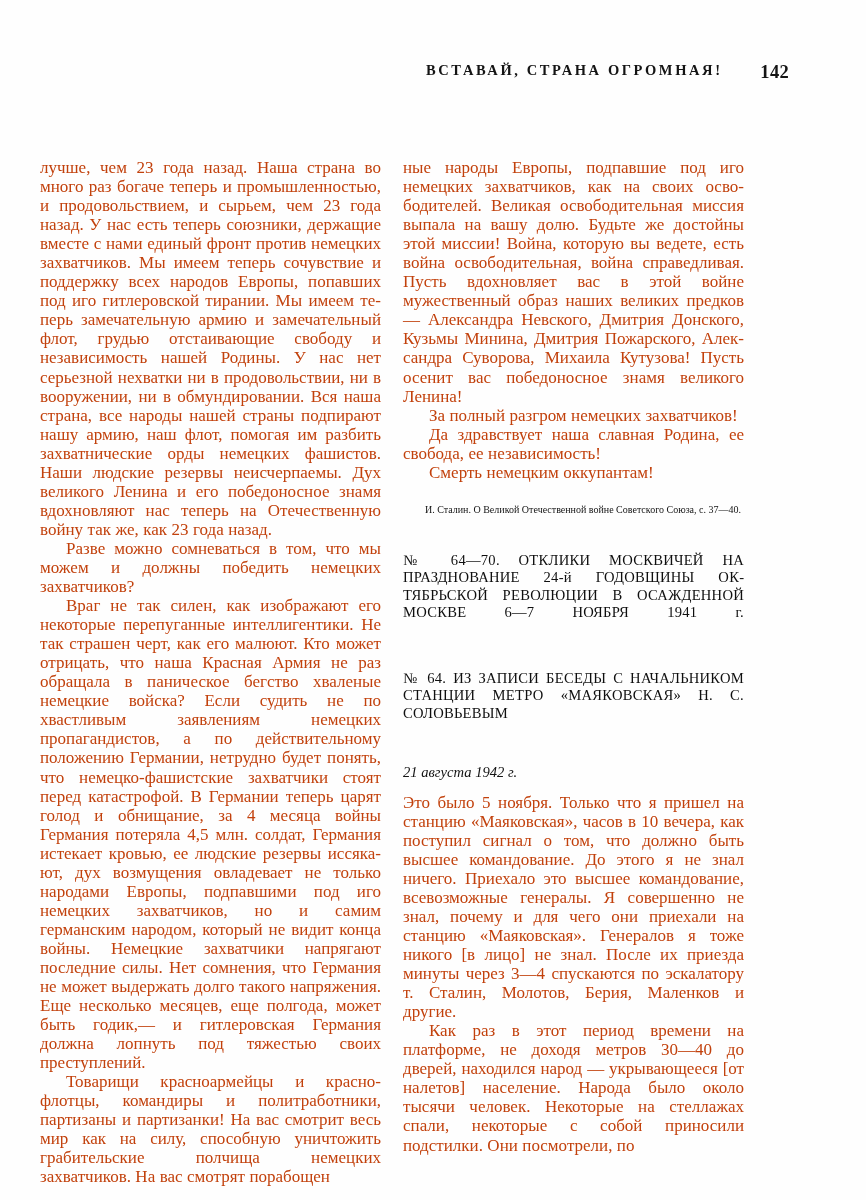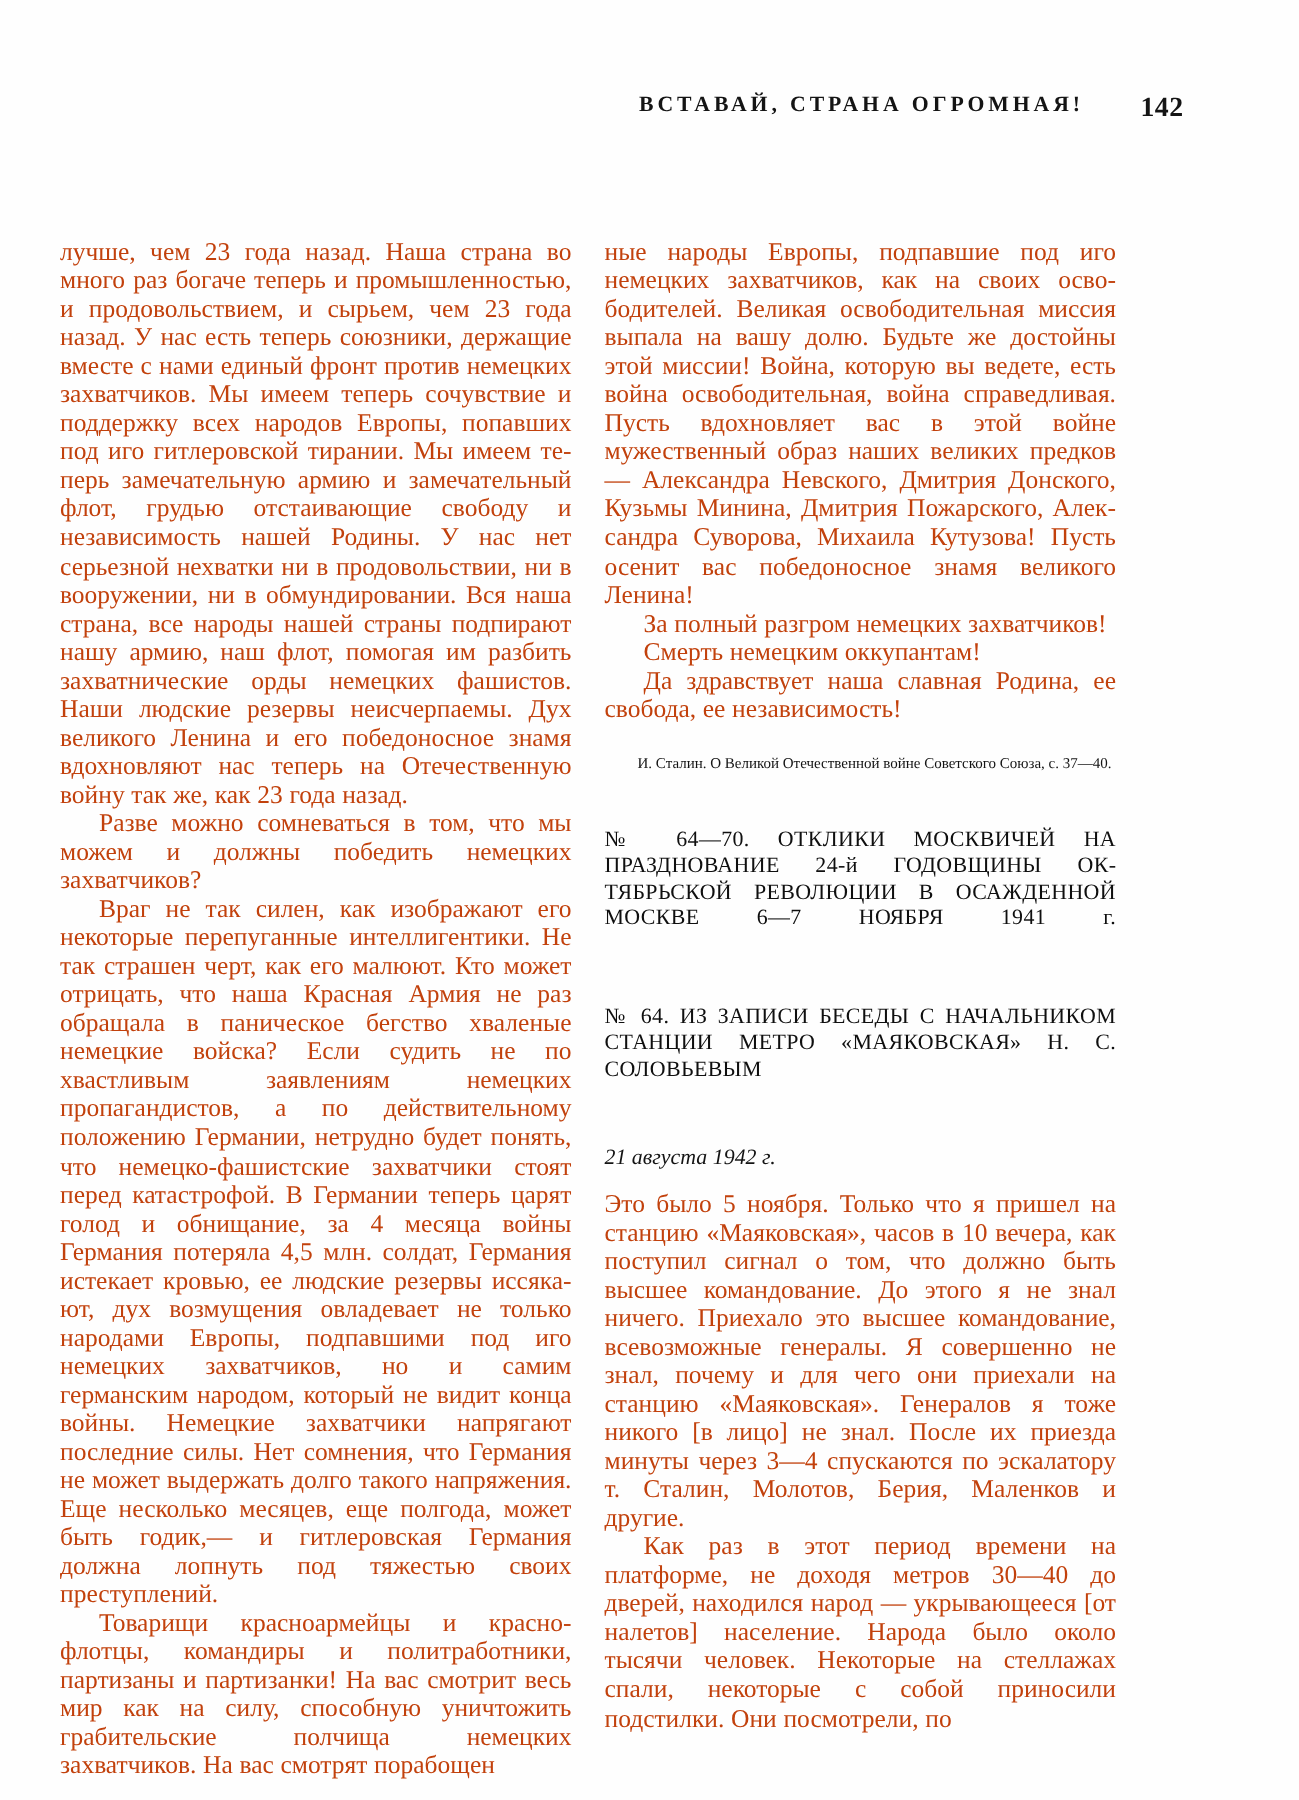--- a/index.html
+++ b/index.html
@@ -138,22 +138,22 @@
     <div class="column">
       <p class="body-par no-indent">лучше, чем 23 года назад. Наша страна во много раз богаче теперь и промышлен­ностью, и продовольствием, и сырьем, чем 23 года назад. У нас есть теперь союзники, держащие вместе с нами еди­ный фронт против немецких захватчиков. Мы имеем теперь сочувствие и поддер­жку всех народов Европы, попавших под иго гитлеровской тирании. Мы имеем те­перь замечательную армию и замеча­тельный флот, грудью отстаивающие свободу и независимость нашей Родины. У нас нет серьезной нехватки ни в продо­вольствии, ни в вооружении, ни в обмун­дировании. Вся наша страна, все народы нашей страны подпирают нашу армию, наш флот, помогая им разбить захватни­ческие орды немецких фашистов. Наши людские резервы неисчерпаемы. Дух ве­ликого Ленина и его победоносное знамя вдохновляют нас теперь на Отечествен­ную войну так же, как 23 года назад.</p>
       <p class="body-par">Разве можно сомневаться в том, что мы можем и должны победить немецких захватчиков?</p>
       <p class="body-par">Враг не так силен, как изображают его некоторые перепуганные интеллигентики. Не так страшен черт, как его малюют. Кто может отрицать, что наша Красная Армия не раз обращала в паническое бег­ство хваленые немецкие войска? Если су­дить не по хвастливым заявлениям не­мецких пропагандистов, а по действи­тельному положению Германии, нетрудно будет понять, что немецко-фа­шистские захватчики стоят перед катаст­рофой. В Германии теперь царят голод и обнищание, за 4 месяца войны Германия потеряла 4,5 млн. солдат, Германия исте­кает кровью, ее людские резервы иссяка­ют, дух возмущения овладевает не толь­ко народами Европы, подпавшими под иго немецких захватчиков, но и самим германским народом, который не видит конца войны. Немецкие захватчики на­прягают последние силы. Нет сомнения, что Германия не может выдержать долго такого напряжения. Еще несколько меся­цев, еще полгода, может быть годик,— и гитлеровская Германия должна лопнуть под тяжестью своих преступлений.</p>
       <p class="body-par">Товарищи красноармейцы и красно­флотцы, командиры и политработники, партизаны и партизанки! На вас смотрит весь мир как на силу, способную уничто­жить грабительские полчища немецких захватчиков. На вас смотрят порабощен­</p>
     </div>
 
     <div class="column">
       <p class="body-par no-indent">ные народы Европы, подпавшие под иго немецких захватчиков, как на своих осво­бодителей. Великая освободительная миссия выпала на вашу долю. Будьте же достойны этой миссии! Война, которую вы ведете, есть война освободительная, война справедливая. Пусть вдохновляет вас в этой войне мужественный образ наших великих предков — Александра Невского, Дмитрия Донского, Кузьмы Минина, Дмитрия Пожарского, Алек­сандра Суворова, Михаила Кутузова! Пусть осенит вас победоносное знамя ве­ликого Ленина!</p>
       <p class="body-par">За полный разгром немецких захват­чиков!</p>
+      <p class="body-par">Да здравствует наша славная Родина, ее свобода, ее независимость!</p>
       <p class="body-par">Смерть немецким оккупантам!</p>
-      <p class="body-par">Да здравствует наша славная Родина, ее свобода, ее независимость!</p>
 
       <div class="citation">И. Сталин. О Великой Отечественной войне Советского Союза, с. 37—40.</div>
 
       <div class="section-heading">№ 64—70. ОТКЛИКИ МОСКВИЧЕЙ НА ПРАЗДНОВАНИЕ 24-й ГОДОВЩИНЫ ОК­ТЯБРЬСКОЙ РЕВОЛЮЦИИ В ОСАЖДЕННОЙ МОСКВЕ 6—7 НОЯБРЯ 1941 г.</div>
 
       <div class="section-heading tight">№ 64. ИЗ ЗАПИСИ БЕСЕДЫ С НАЧАЛЬНИ­КОМ СТАНЦИИ МЕТРО «МАЯКОВСКАЯ» Н. С. СОЛОВЬЕВЫМ</div>
 
       <div class="doc-date">21 августа 1942 г.</div>
 
       <div class="spacer-sm"></div>

